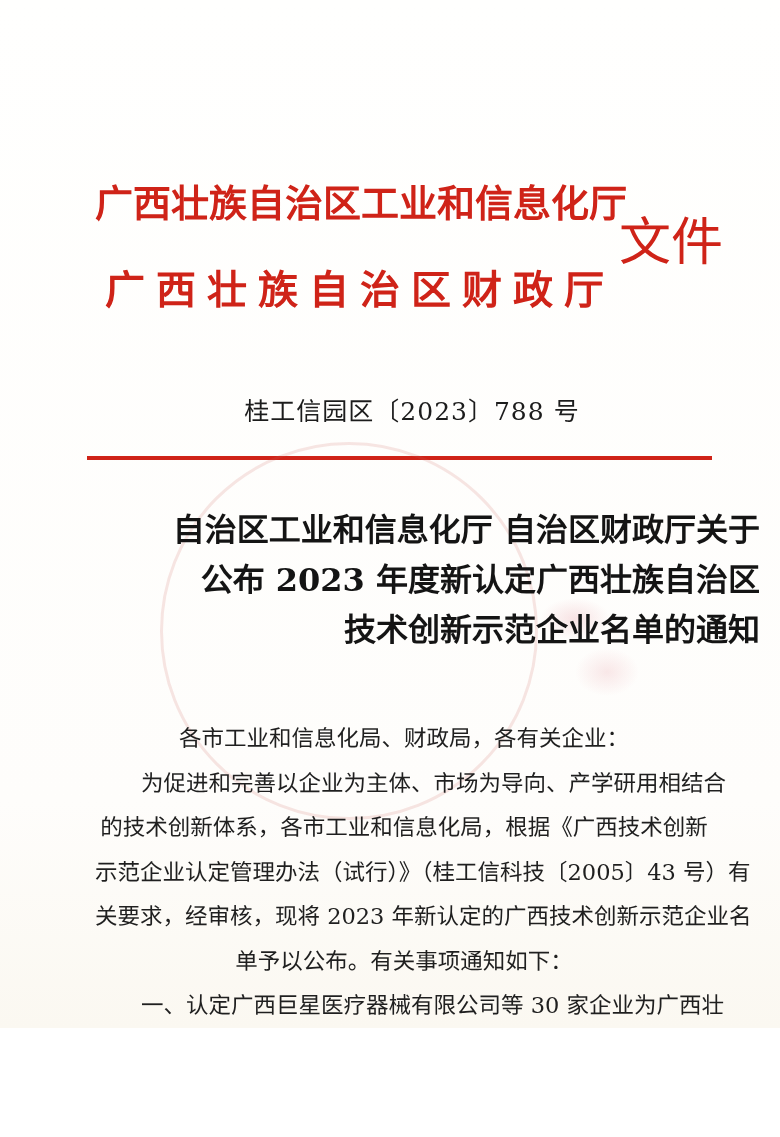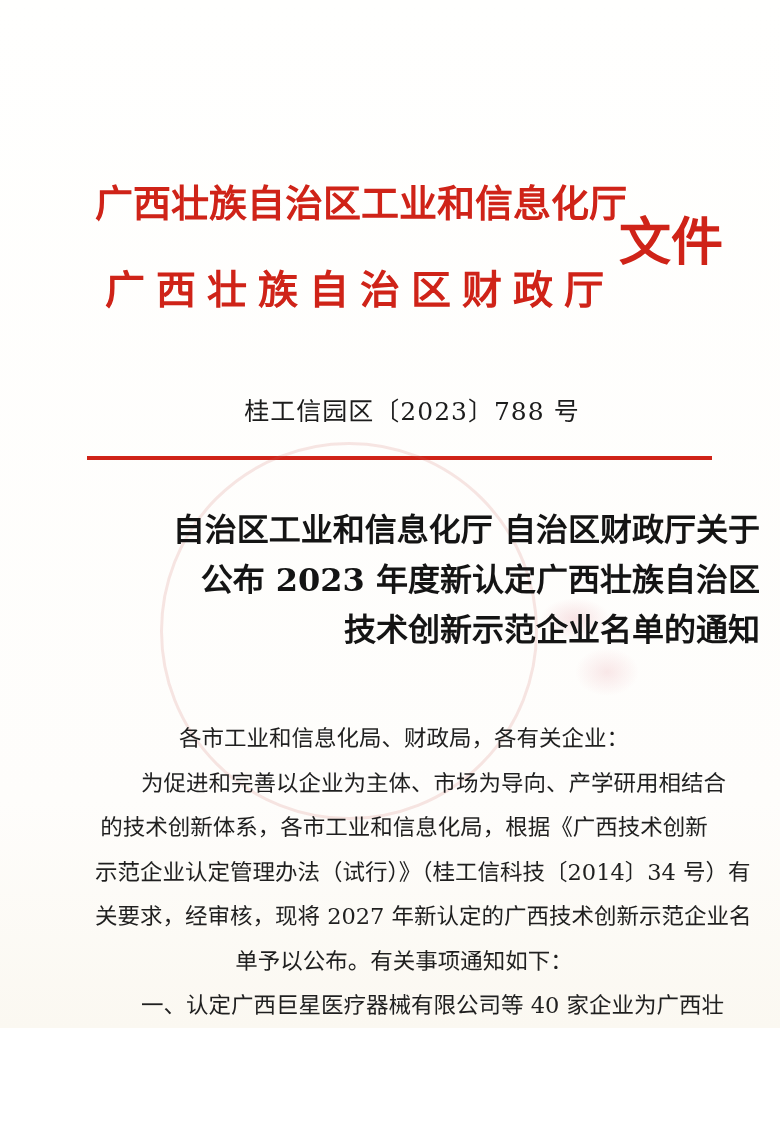--- a/index.html
+++ b/index.html
@@ -34,21 +34,21 @@
     font-weight: bold;
     line-height: 1.05;
     letter-spacing: 11px;
     color: var(--red, #cf2318);
     white-space: nowrap;
   }
   .doc-type {
     position: absolute;
     left: 619px; top: 216px;
     font-size: 52px;
-    font-weight: bold;
+    font-weight: normal;
     line-height: 1.0;
     color: var(--red, #cf2318);
     white-space: nowrap;
   }
   
   .doc-number {
     position: absolute;
     left: 0; top: 391px;
     width: 100%;
     text-align: center;
@@ -143,21 +143,21 @@
   <h1 class="title">
     <span class="title-line">自治区工业和信息化厅 自治区财政厅关于</span>
     <span class="title-line">公布 2023 年度新认定广西壮族自治区</span>
     <span class="title-line">技术创新示范企业名单的通知</span>
   </h1>
 
   <main class="body-text">
     <p class="line">各市工业和信息化局、财政局，各有关企业：</p>
     <p class="line indent">为促进和完善以企业为主体、市场为导向、产学研用相结合</p>
     <p class="line">的技术创新体系，各市工业和信息化局，根据《广西技术创新</p>
-    <p class="line">示范企业认定管理办法（试行）》（桂工信科技〔2014〕34 号）有</p>
-    <p class="line">关要求，经审核，现将 2027 年新认定的广西技术创新示范企业名</p>
+    <p class="line">示范企业认定管理办法（试行）》（桂工信科技〔2005〕43 号）有</p>
+    <p class="line">关要求，经审核，现将 2023 年新认定的广西技术创新示范企业名</p>
     <p class="line">单予以公布。有关事项通知如下：</p>
-    <p class="line indent">一、认定广西巨星医疗器械有限公司等 40 家企业为广西壮</p>
+    <p class="line indent">一、认定广西巨星医疗器械有限公司等 30 家企业为广西壮</p>
   </main>
 
   <footer class="page-number">— 1 —</footer>
 
 </div>
 
 </body></html>

